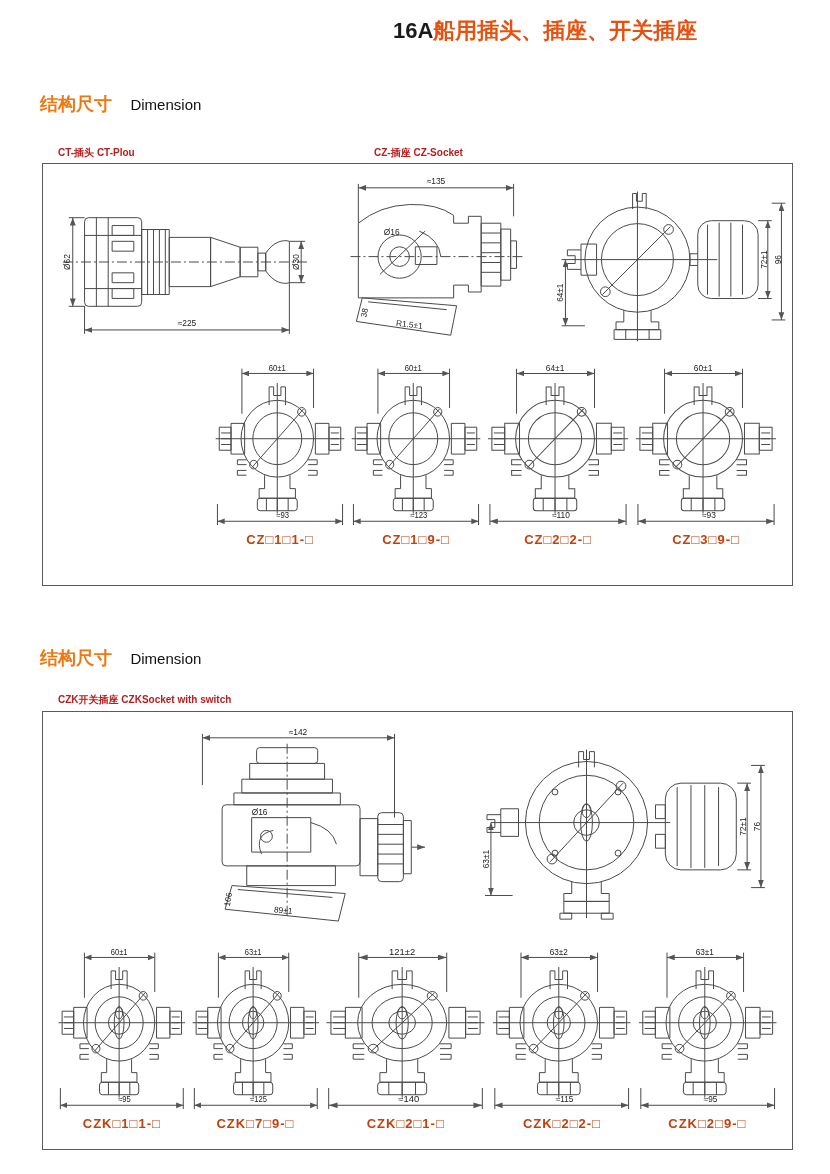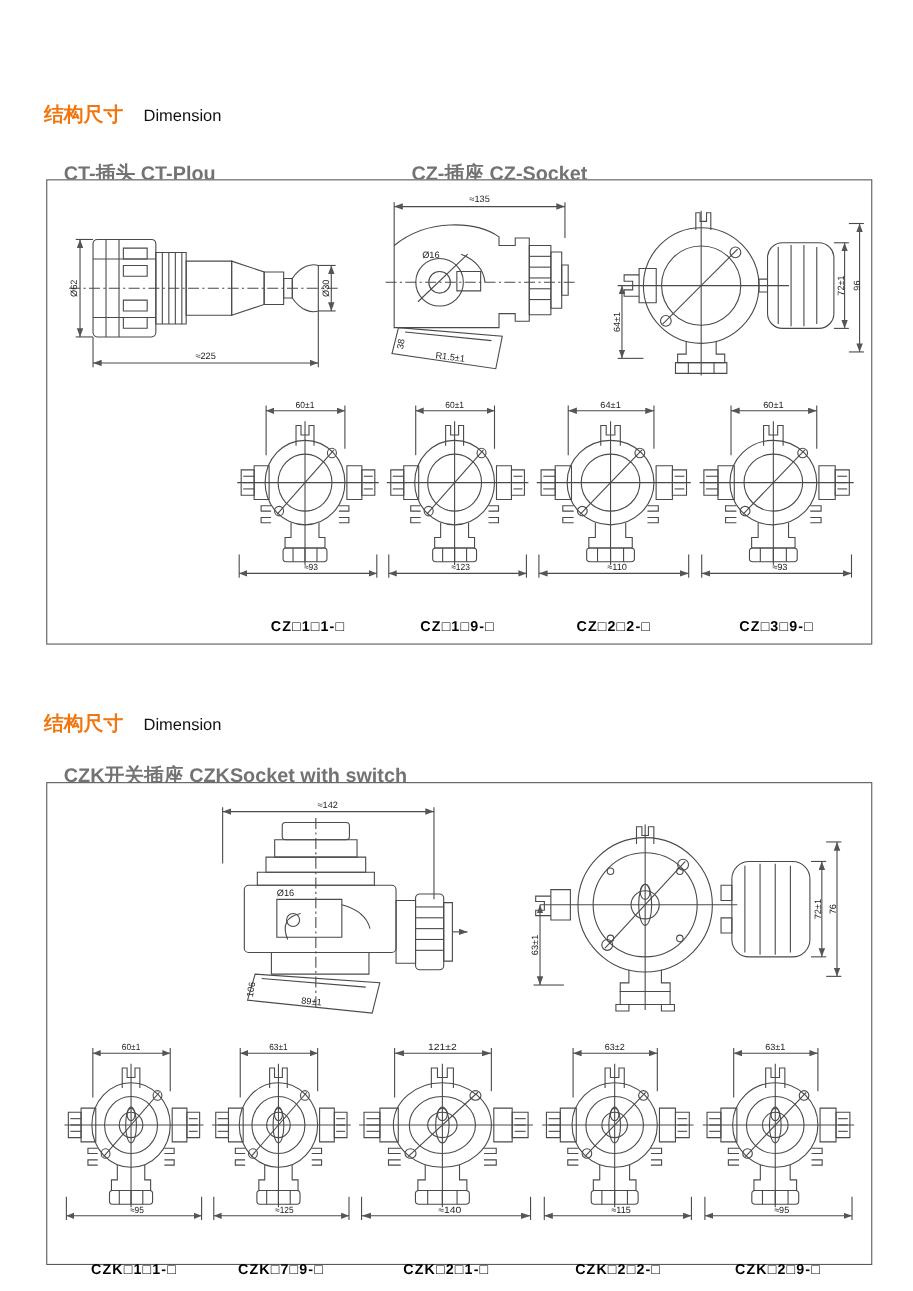--- a/index.html
+++ b/index.html
@@ -4,36 +4,36 @@
 <style>
   html,body{margin:0;padding:0;background:#e8e8e8;}
   .page{position:relative;width:830px;height:1174px;background:#ffffff;overflow:hidden;
         font-family:"Liberation Sans",sans-serif;color:#1a1a1a;}
   .title1{position:absolute;left:393px;top:16px;font-size:22px;font-weight:bold;white-space:nowrap;}
   .title1 .cn{color:#e8500f;}
   .title2{position:absolute;left:183px;top:45px;font-size:19px;font-weight:bold;letter-spacing:.5px;white-space:nowrap;}
   .sec-head{position:absolute;white-space:nowrap;}
   .sec-head .cn{color:#f0770f;font-size:18px;font-weight:bold;}
   .sec-head .en{color:#111;font-size:15px;font-weight:normal;margin-left:14px;}
-  .sublabel{position:absolute;font-size:18px;font-weight:bold;color:#737373;white-space:nowrap;}
+  .sublabel{position:absolute;font-size:10px;font-weight:bold;color:#b91c1c;white-space:nowrap;}
   .frame{position:absolute;border:1px solid #5a5a5a;background:#fff;}
   .draw{position:absolute;}
   svg{overflow:visible;}
   svg *{vector-effect:non-scaling-stroke;}
   .ln, .draw path, .draw rect, .draw circle, .draw ellipse, .draw line, .sym path, .sym rect, .sym circle, .sym ellipse, .sym line
       {fill:none;stroke:#4a4a4a;stroke-width:1;}
   .thin{stroke:#8a8a8a;stroke-width:.6;}
   .cl{stroke:#9a9a9a;stroke-width:.6;stroke-dasharray:10 3 2 3;}
   .dimline{stroke:#555;stroke-width:.7;}
   .fillD{fill:#3c3c3c;stroke:none;}
   text.dim{font-family:"Liberation Sans",sans-serif;font-size:8.5px;fill:#222;stroke:none;text-anchor:middle;}
   .vrow{position:absolute;left:12px;right:12px;display:flex;justify-content:flex-end;}
   .vcell{display:flex;flex-direction:column;align-items:center;}
   .vcell svg{height:168px;}
-  .vlabel{margin-top:34px;font-size:13px;font-weight:bold;letter-spacing:1px;white-space:nowrap;color:#000000;}
+  .vlabel{margin-top:4px;font-size:13px;font-weight:bold;letter-spacing:1px;white-space:nowrap;color:#c2410c;}
   .defsvg{position:absolute;width:0;height:0;}
 </style>
 </head>
 <body>
 
 <svg class="defsvg" aria-hidden="true">
   <defs>
     <marker id="ma" markerWidth="9" markerHeight="8" refX="8" refY="3" orient="auto-start-reverse" markerUnits="userSpaceOnUse">
       <path d="M0,0 L8,3 L0,6 z" fill="#555"></path>
     </marker>
@@ -73,20 +73,23 @@
     <g id="toggle" class="sym">
       <circle cx="72" cy="82" r="12"></circle>
       <ellipse class="fillD" cx="72" cy="82" rx="5.5" ry="17"></ellipse>
       <ellipse class="fillD" cx="72" cy="72" rx="4" ry="6"></ellipse>
     </g>
   </defs>
 </svg>
 
 <div class="page">
 
+  <div class="title1">
+    <span>16A</span><span class="cn">船用插头、插座、开关插座</span>
+  </div>
 
   <div class="sec-head" style="left:40px;top:92px;">
     <span class="cn">结构尺寸</span>
     <span class="en">Dimension</span>
   </div>
   <div class="sublabel" style="left:58px;top:146px;">CT-插头  CT-Plou</div>
   <div class="sublabel" style="left:348px;top:146px;margin-left:26px;">CZ-插座  CZ-Socket</div>
 
   <div class="frame" style="left:42px;top:163px;width:749px;height:421px;">
 

